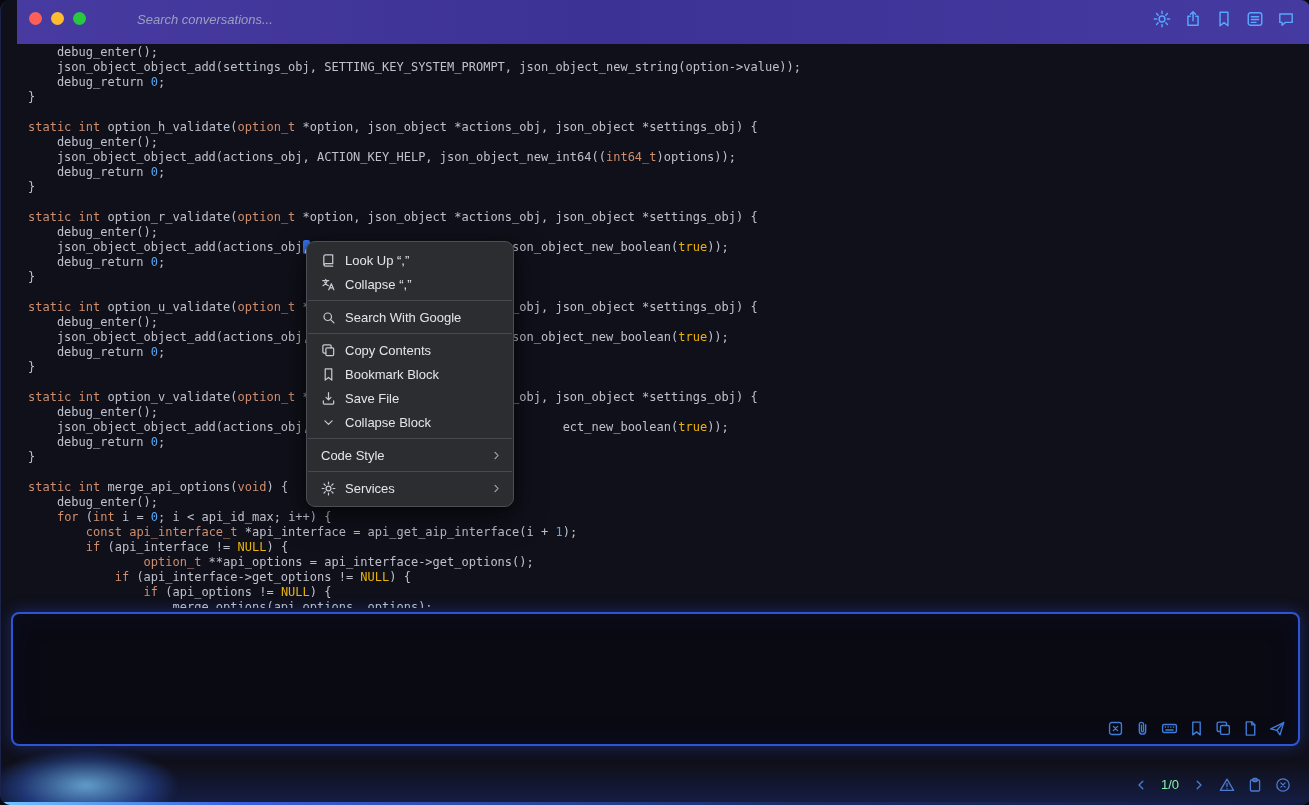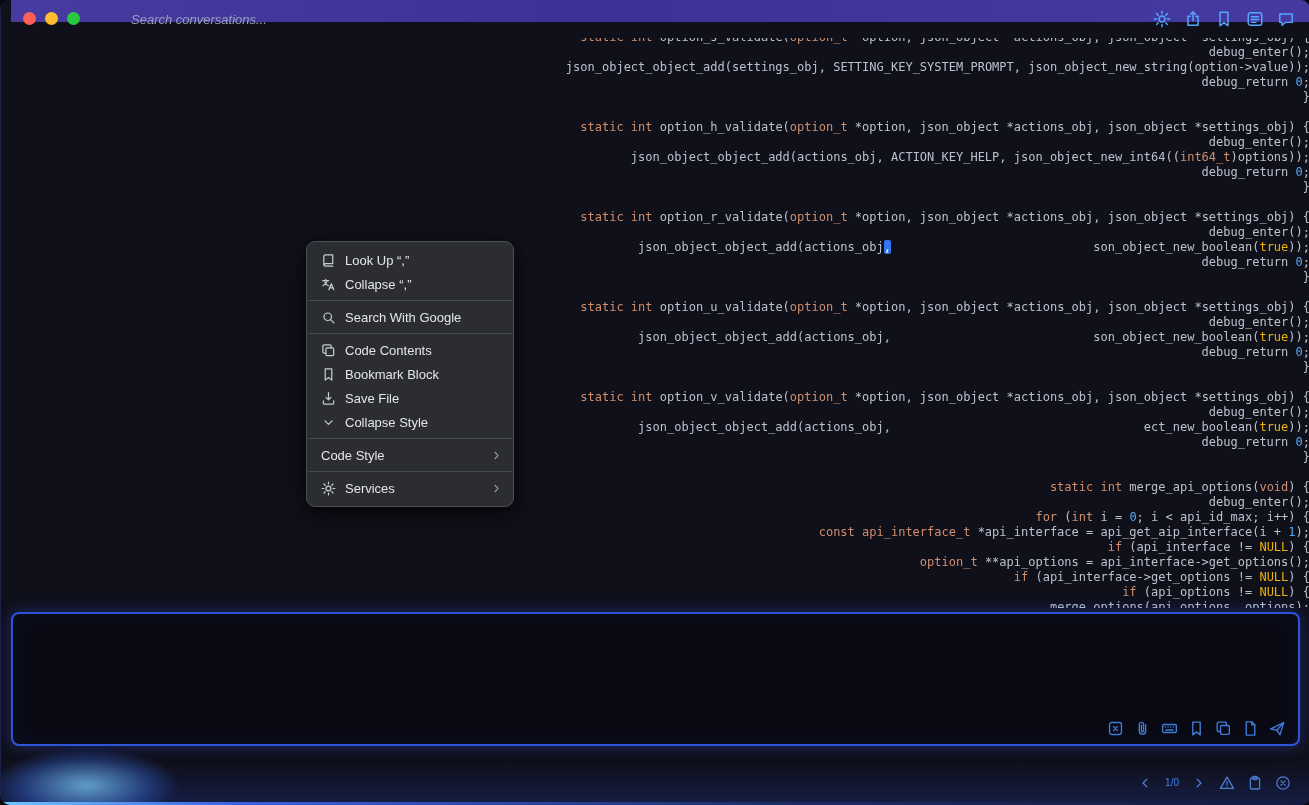--- a/index.html
+++ b/index.html
@@ -1,37 +1,37 @@
 <!DOCTYPE html>
 <html><head>
 <meta charset="utf-8">
 <style>
   html,body{margin:0;padding:0;background:#08080d;}
   .window{position:relative;width:1309px;height:805px;background:#10101a;overflow:hidden;
     border-radius:10px;font-family:"Liberation Sans",sans-serif;
     border-left:1px solid rgba(60,90,220,.25);border-right:1px solid rgba(60,90,220,.25);}
 
   
-  .titlebar{position:absolute;top:0;left:10px;right:0;height:22px;
+  .titlebar{position:absolute;top:0;left:16px;right:0;height:44px;
     background:linear-gradient(90deg,#473ba1 0%,#3c3194 45%,#453aa0 100%);z-index:6;}
   .traffic{position:absolute;left:12px;top:12px;display:flex;gap:9px;}
   .light{width:13px;height:13px;border-radius:50%;cursor:pointer;}
   .light.close{background:#ff5f57;}
   .light.min{background:#febc2e;}
   .light.zoom{background:#28c840;}
   .search-conv{position:absolute;left:120px;top:0;height:38px;display:flex;align-items:center;
     font-style:italic;font-size:13px;color:#9aa0bf;cursor:text;}
   .tb-icons{position:absolute;right:14px;top:0;height:38px;display:flex;align-items:center;gap:11px;color:#57a6ff;}
   .ibtn{width:20px;height:20px;display:flex;align-items:center;justify-content:center;cursor:pointer;}
 
   
   .code-area{position:absolute;top:38px;left:0;right:0;height:570px;overflow:hidden;background:#10101a;}
   .code-content{margin:-8px 0 0 27px;font-family:"DejaVu Sans Mono","Liberation Mono",monospace;
     font-size:12px;line-height:15px;}
-  .code-line{height:15px;white-space:pre;text-align:right;}
+  .code-line{height:15px;white-space:pre;}
   .c-k{color:#cf8e6d;}
   .c-p{color:#bdc1cc;}
   .c-n{color:#56a8f5;}
   .c-b{color:#eab308;}
   .c-sel{background:#3574f0;color:#ffffff;border-radius:2px;}
 
   
   .menu{position:absolute;left:305px;top:241px;width:206px;background:#2b2d31;
     border:1px solid #4b4e57;border-radius:9px;padding:6px 0;z-index:10;
     box-shadow:0 10px 30px rgba(0,0,0,.55),0 2px 8px rgba(0,0,0,.4);}
@@ -45,21 +45,21 @@
   
   .composer{position:absolute;left:10px;top:612px;width:1285px;height:130px;border-radius:8px;
     background:#0a0a13;border:2px solid #2e55d8;cursor:text;
     box-shadow:0 0 16px rgba(45,90,255,.35), inset 0 0 30px rgba(20,40,120,.12);}
   .composer-icons{position:absolute;right:12px;bottom:7px;display:flex;align-items:center;gap:9px;color:#3f7cd8;}
   .composer-icons .ibtn{width:18px;height:18px;}
   .prompt-line{position:absolute;left:10px;top:756px;width:1100px;height:38px;cursor:text;}
   .status-controls{position:absolute;right:18px;top:765px;display:flex;align-items:center;gap:10px;
     color:#4d7bd0;font-size:13px;z-index:4;}
   .sbtn{width:18px;height:18px;display:flex;align-items:center;justify-content:center;cursor:pointer;}
-  .page{color:#3b82f6;margin:12px 1px;font-size:10px;}
+  .page{color:#86efac;margin:12px 1px;font-size:13px;}
 
   
   .bottom-glow{position:absolute;left:0;right:0;bottom:0;height:60px;pointer-events:none;z-index:2;
     background:linear-gradient(to top, rgba(30,60,170,.30), transparent 70%);}
   .corner-glow{position:absolute;left:-35px;bottom:-28px;width:240px;height:95px;pointer-events:none;z-index:3;
     background:radial-gradient(closest-side, rgba(125,205,255,.75), rgba(60,120,255,.30) 55%, transparent 78%);
     filter:blur(2px);}
   .bottom-line{position:absolute;left:0;right:0;bottom:0;height:3px;pointer-events:none;z-index:3;
     background:linear-gradient(90deg,#6fc6ff 0%,#3a62e0 18%,#1b2c63 60%,#121a3e 100%);}
 </style>
@@ -180,21 +180,21 @@
         <span class="mi-label">Search With Google</span>
       </div>
       <div class="menu-sep"></div>
       <div class="menu-item">
         <span class="mi-icon">
           <svg width="15" height="15" viewBox="0 0 16 16" fill="none" stroke="currentColor" stroke-width="1.3" stroke-linecap="round" stroke-linejoin="round">
             <rect x="5.2" y="5.2" width="8.3" height="8.3" rx="1.2"></rect>
             <path d="M10.8 5.2V3.4A1.4 1.4 0 0 0 9.4 2H3.4A1.4 1.4 0 0 0 2 3.4v6a1.4 1.4 0 0 0 1.4 1.4h1.8"></path>
           </svg>
         </span>
-        <span class="mi-label">Code Contents</span>
+        <span class="mi-label">Copy Contents</span>
       </div>
       <div class="menu-item">
         <span class="mi-icon">
           <svg width="15" height="15" viewBox="0 0 16 16" fill="none" stroke="currentColor" stroke-width="1.3" stroke-linecap="round" stroke-linejoin="round">
             <path d="M4.5 2h7v12L8 11.2 4.5 14z"></path>
           </svg>
         </span>
         <span class="mi-label">Bookmark Block</span>
       </div>
       <div class="menu-item">
@@ -205,21 +205,21 @@
           </svg>
         </span>
         <span class="mi-label">Save File</span>
       </div>
       <div class="menu-item">
         <span class="mi-icon">
           <svg width="15" height="15" viewBox="0 0 16 16" fill="none" stroke="currentColor" stroke-width="1.3" stroke-linecap="round" stroke-linejoin="round">
             <path d="M4.2 6.2 8 10l3.8-3.8"></path>
           </svg>
         </span>
-        <span class="mi-label">Collapse Style</span>
+        <span class="mi-label">Collapse Block</span>
       </div>
       <div class="menu-sep"></div>
       <div class="menu-item">
         <span class="mi-label">Code Style</span>
         <span class="mi-arrow">
           <svg width="13" height="13" viewBox="0 0 16 16" fill="none" stroke="currentColor" stroke-width="1.3" stroke-linecap="round" stroke-linejoin="round">
             <path d="M6.2 4.2 10 8l-3.8 3.8"></path>
           </svg>
         </span>
       </div>

